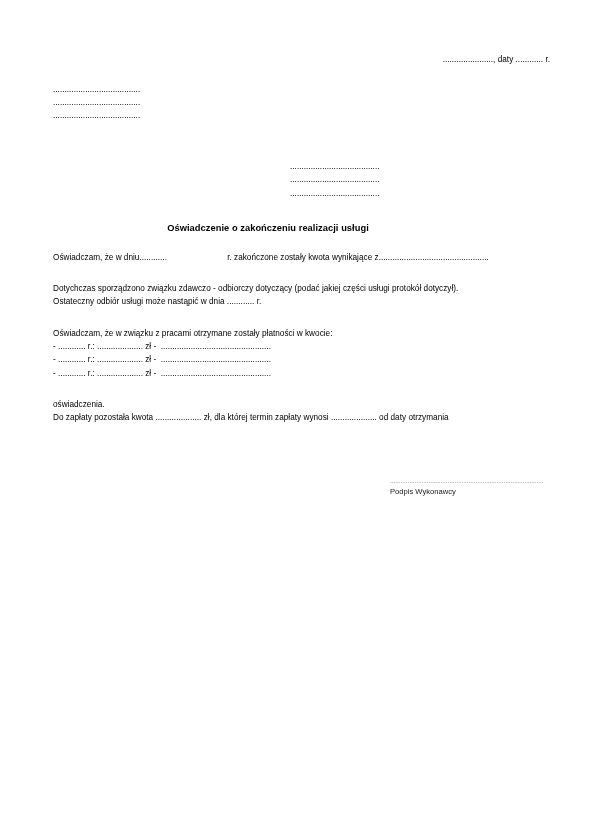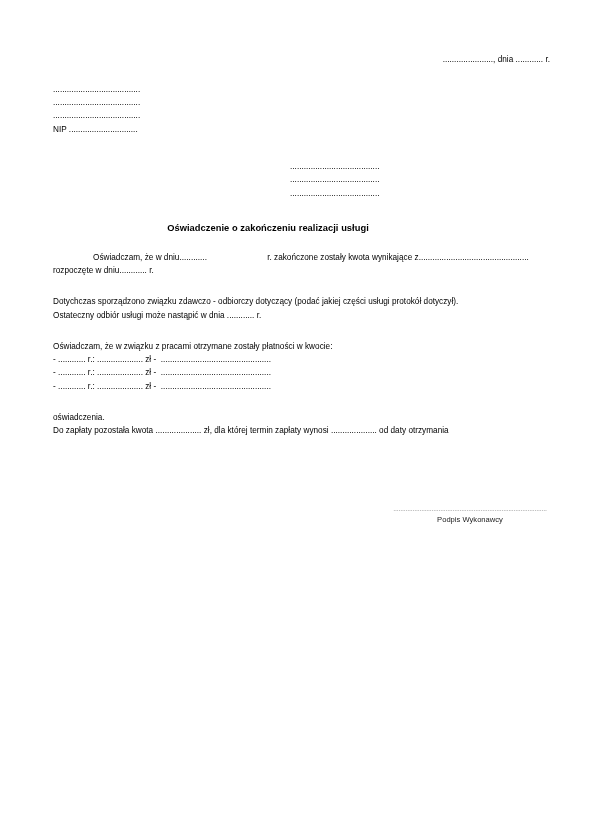--- a/index.html
+++ b/index.html
@@ -91,21 +91,20 @@
     padding: 0;
   }
   .para-gap-1 { height: 18px; }
   .para-gap-2 { height: 18px; }
   .para-gap-3 { height: 18px; }
 
   .justify-line {
     display: flex;
     width: 100%;
     white-space: pre;
-    margin-left: 40px;
   }
   .justify-line .seg {
     white-space: pre;
   }
   .justify-line .filler {
     flex: 1 1 auto;
     overflow: hidden;
     white-space: nowrap;
     min-width: 0;
   }
@@ -114,23 +113,23 @@
 
   .item-line {
     white-space: pre;
     height: 13.4px;
   }
 
   
   .signature-block {
     position: absolute;
     left: 390px;
-    top: 504px;
+    top: 476px;
     width: 160px;
-    text-align: center;
+    text-align: left;
   }
   .signature-rule {
     font-size: 7px;
     line-height: 9px;
     color: #8a8a8a;
     letter-spacing: -0.2px;
     overflow: hidden;
     white-space: nowrap;
     height: 9px;
   }
@@ -139,47 +138,45 @@
     line-height: 11px;
     margin-top: 1px;
     color: #1a1a1a;
   }
 </style>
 </head>
 <body>
 
 <div class="page">
 
-  <div class="date-line doc-text">......................, dnia ............ r.</div>
+  <div class="date-line doc-text">......................, daty ............ r.</div>
 
   <div class="sender-block doc-text">
     <div class="line">......................................</div>
     <div class="line">......................................</div>
     <div class="line">......................................</div>
-    <div class="line"><span>NIP</span> <span>..............................</span></div>
   </div>
 
   <div class="recipient-block doc-text">
     <div class="line">.......................................</div>
     <div class="line">.......................................</div>
     <div class="line">.......................................</div>
   </div>
 
   <div class="doc-title">Oświadczenie o zakończeniu realizacji usługi</div>
 
   <div class="body-area doc-text">
 
     <div class="para">
       <div class="justify-line">
         <span class="seg">Oświadczam, że w dniu</span>
         <span class="filler">............</span>
         <span class="seg">r. zakończone zostały kwota wynikające z</span>
         <span class="filler">................................................</span>
       </div>
-      <div class="nowrap">rozpoczęte w dniu............ r.</div>
     </div>
 
     <div class="para-gap-1"></div>
 
     <div class="para">
       <div class="nowrap">Dotychczas sporządzono związku zdawczo - odbiorczy dotyczący (podać jakiej części usługi protokół dotyczył).</div>
       <div class="nowrap">Ostateczny odbiór usługi może nastąpić w dnia ............ r.</div>
     </div>
 
     <div class="para-gap-2"></div>

